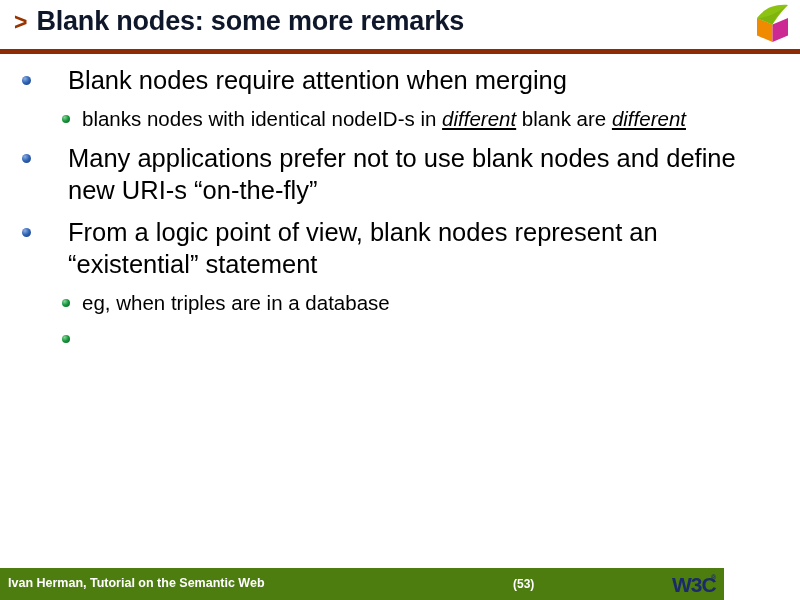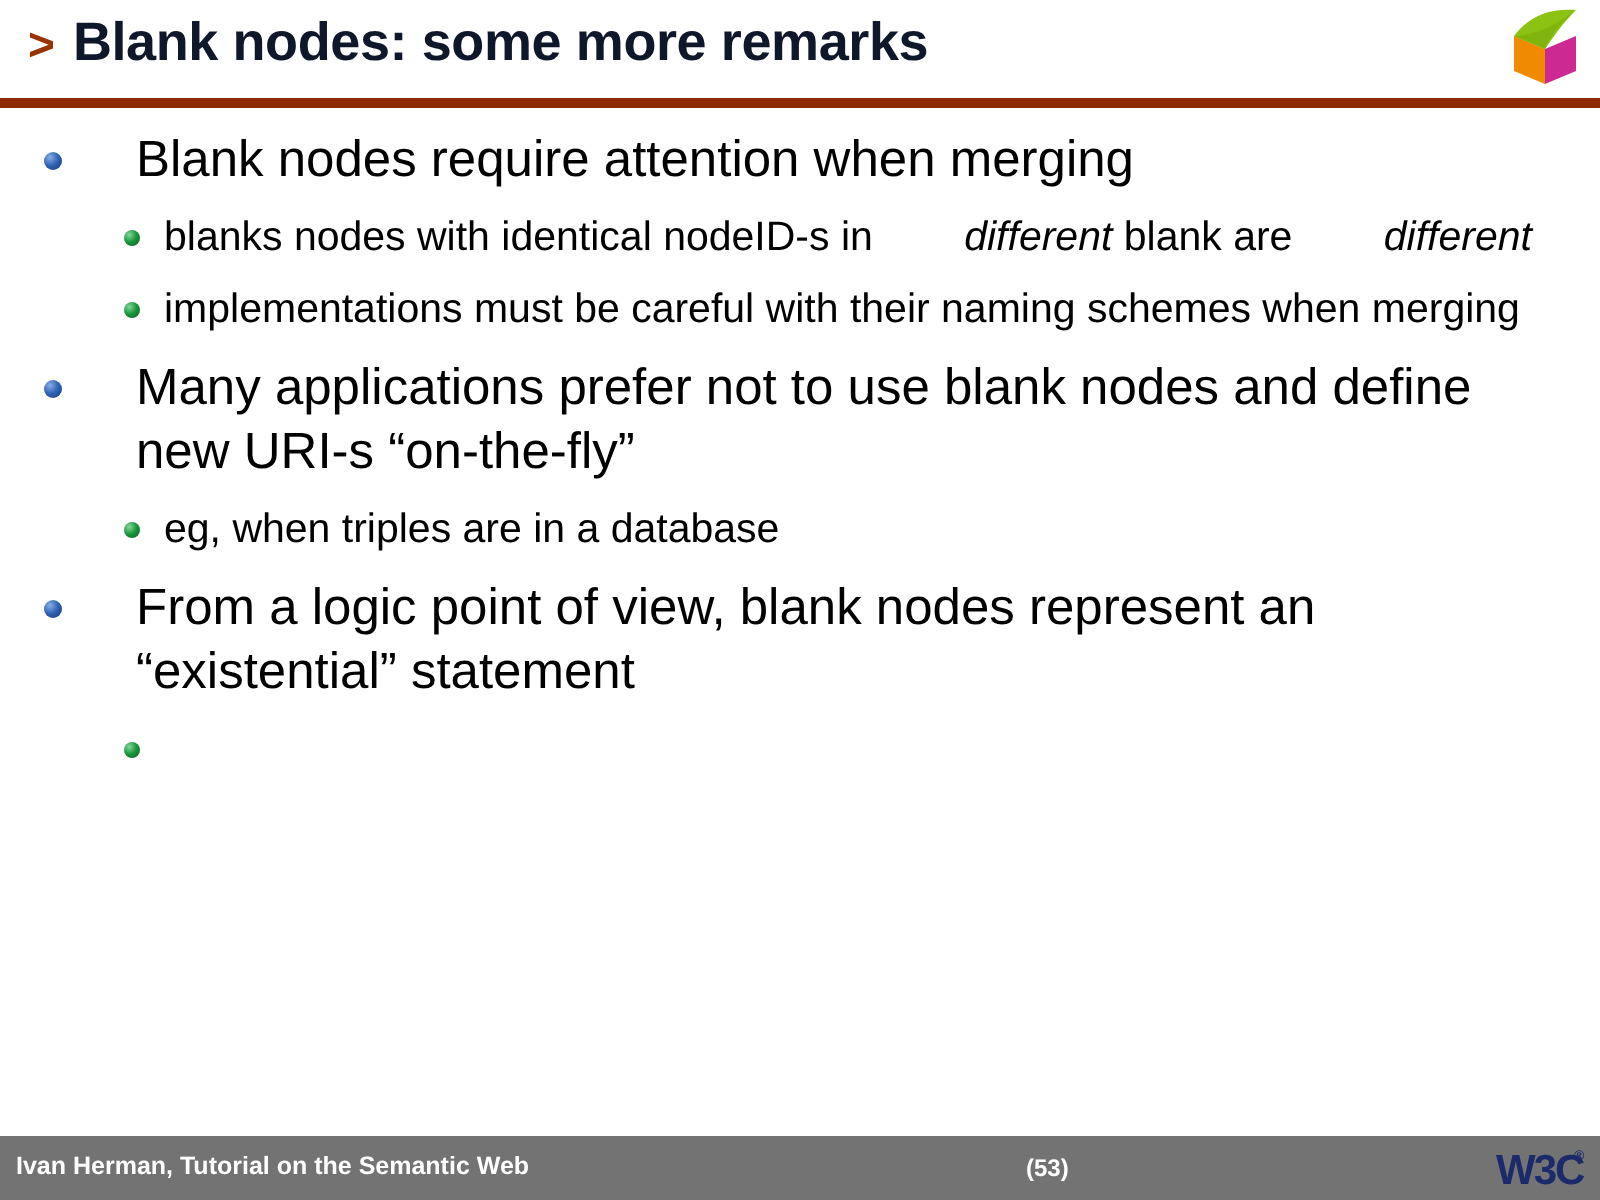--- a/index.html
+++ b/index.html
@@ -119,31 +119,31 @@
   .marker-green {
     left: 62px;
     top: 9px;
     width: 8px;
     height: 8px;
     background: radial-gradient(circle at 33% 30%, #86d79a 0%, #17953b 48%, #0b6024 100%);
   }
 
   .em-u {
     font-style: italic;
-    margin-left: 40px;
+    text-decoration: underline;
   }
 
   
   .footer {
     position: absolute;
     left: 0;
     top: 568px;
-    width: 800px;
+    width: 724px;
     height: 32px;
-    background: #737373;
+    background: #4d7c0f;
   }
   .footer-left {
     position: absolute;
     left: 8px;
     top: 8px;
     font-size: 12.5px;
     font-weight: bold;
     color: #ffffff;
     white-space: nowrap;
   }
@@ -195,38 +195,34 @@
     <div class="bullet lvl1">
       <span class="marker marker-blue"></span>
       <span>Blank nodes require attention when merging</span>
     </div>
 
     <div class="bullet lvl2">
       <span class="marker marker-green"></span>
       <span>blanks nodes with identical nodeID-s in </span><span class="em-u">different</span><span> blank are </span><span class="em-u">different</span>
     </div>
 
-    <div class="bullet lvl2">
-      <span class="marker marker-green"></span>
-      <span>implementations must be careful with their naming schemes when merging</span>
-    </div>
 
     <div class="bullet lvl1">
       <span class="marker marker-blue"></span>
       <span>Many applications prefer not to use blank nodes and define new URI-s “on-the-fly”</span>
     </div>
 
+    <div class="bullet lvl1">
+      <span class="marker marker-blue"></span>
+      <span>From a logic point of view, blank nodes represent an “existential” statement</span>
+    </div>
+
     <div class="bullet lvl2">
       <span class="marker marker-green"></span>
       <span>eg, when triples are in a database</span>
-    </div>
-
-    <div class="bullet lvl1">
-      <span class="marker marker-blue"></span>
-      <span>From a logic point of view, blank nodes represent an “existential” statement</span>
     </div>
 
     <div class="bullet lvl2">
       <span class="marker marker-green"></span>
     </div>
 
   </div>
 
   <div class="footer">
     <span class="footer-left">Ivan Herman, Tutorial on the Semantic Web</span>

